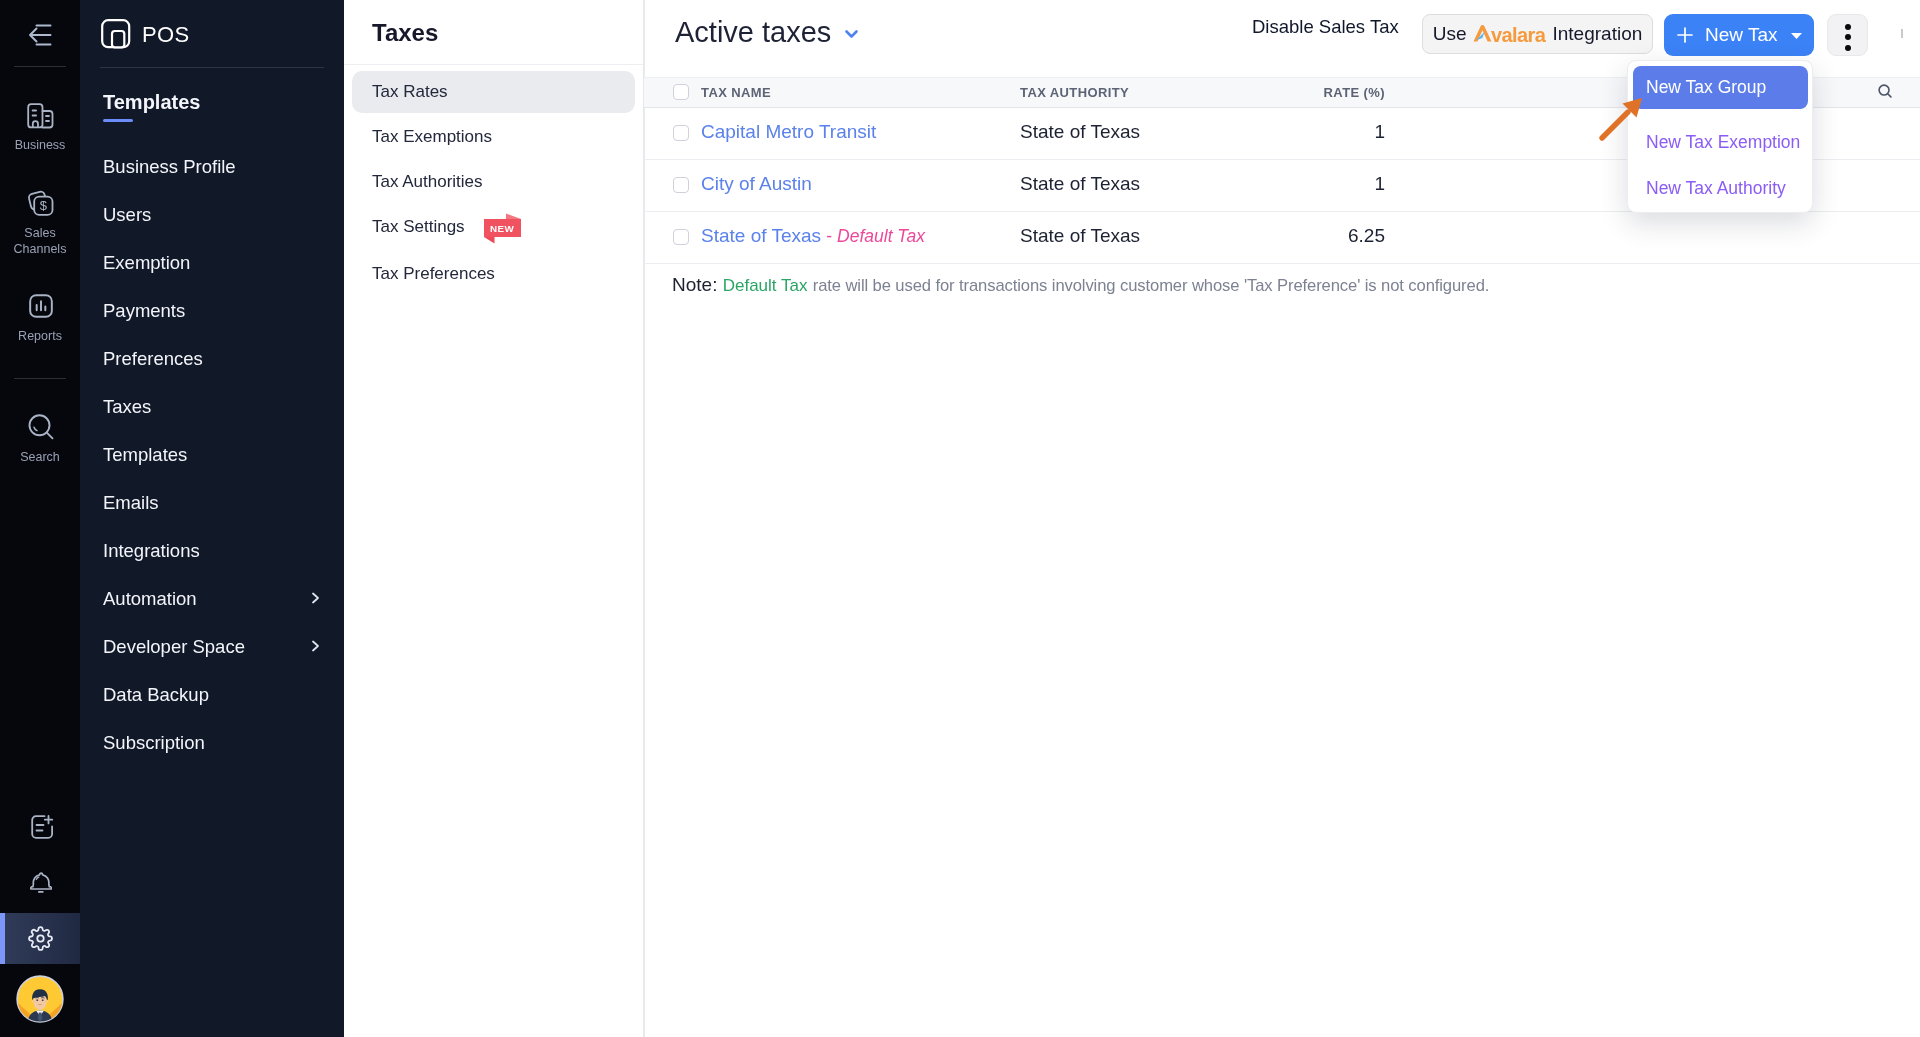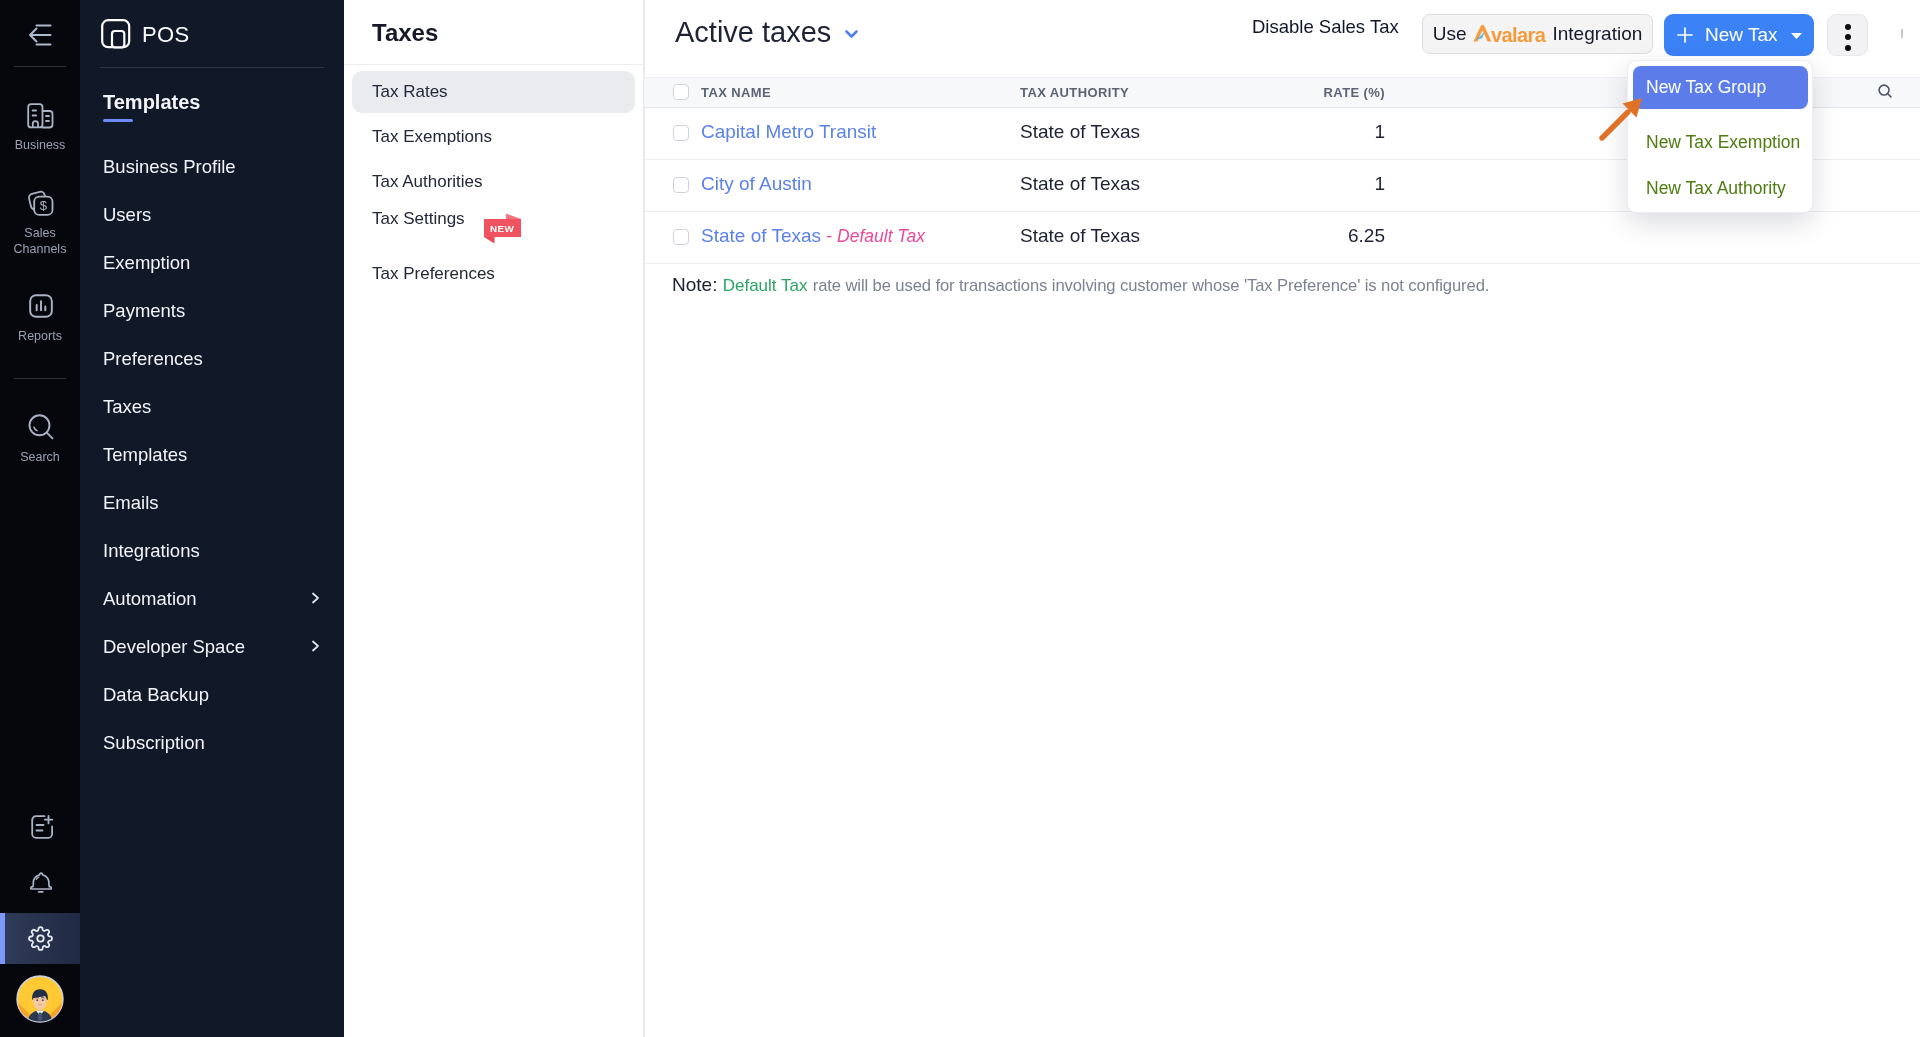--- a/index.html
+++ b/index.html
@@ -36,21 +36,21 @@
   #newTaxBtn { position:absolute; left:1020px; top:14px; width:150px; height:42px; background:#3b82f6;
      border-radius:9px; color:#fff; font-size:19px; }
   #dotsBtn { position:absolute; left:1183px; top:14px; width:41px; height:42px; background:#f2f2f4;
      border:1px solid #e8e8ea; border-radius:9px; }
   .dot { position:absolute; left:17px; width:6px; height:6px; border-radius:50%; background:#0b0b0e; }
   
   #dropdown { position:absolute; left:1627px; top:60px; width:186px; height:153px; background:#fff;
      border:1px solid #ededf0; border-radius:9px; box-shadow:0 10px 28px rgba(30,35,60,.16); z-index:5; }
   #dropdown .sel { position:absolute; left:5px; top:5px; width:175px; height:43px; background:#5c7de9;
      border-radius:8px; color:#fff; font-size:17.5px; line-height:43px; padding-left:13px; }
-  #dropdown .it { position:absolute; left:18px; font-size:17.5px; color:#4d7c0f; }
+  #dropdown .it { position:absolute; left:18px; font-size:17.5px; color:#8b5cf6; }
 </style>
 </head>
 <body>
 
 <div id="rail">
   <div class="div" style="top:66px"></div>
   <div class="div" style="top:378px"></div>
   <div class="lbl" style="top:138px">Business</div>
   <div class="lbl" style="top:226px">Sales<br>Channels</div>
   <div class="lbl" style="top:329px">Reports</div>
@@ -169,21 +169,21 @@
   </svg>
 </div>
 
 <div id="panel3">
   <div class="abs" style="left:28px; top:19px; font-size:24px; font-weight:bold; color:#17192b;">Taxes</div>
   <div class="abs" style="left:0; top:64px; width:299px; height:1px; background:#eceef0;"></div>
   <div class="abs" style="left:8px; top:71px; width:283px; height:42px; background:#e9ebee; border-radius:10px;"></div>
   <div class="titem" style="top:82px">Tax Rates</div>
   <div class="titem" style="top:127px">Tax Exemptions</div>
   <div class="titem" style="top:172px">Tax Authorities</div>
-  <div class="titem" style="top:209px">Tax Settings</div>
+  <div class="titem" style="top:217px">Tax Settings</div>
   <div class="titem" style="top:264px">Tax Preferences</div>
   <svg class="abs" style="left:139px; top:211px;" width="44" height="36" viewBox="0 0 44 36">
     <polygon points="23,2.5 38,8 23,8" fill="#f4767f"></polygon>
     <polygon points="1,26 11.5,32.5 11.5,26" fill="#ee4956"></polygon>
     <polygon points="1,8 38,8 38,26 1,26" fill="#f05260"></polygon>
     <text x="19" y="21" font-size="9.8" font-weight="bold" fill="#fff" text-anchor="middle" letter-spacing="0.4">NEW</text>
   </svg>
 </div>
 
 <div id="main">

